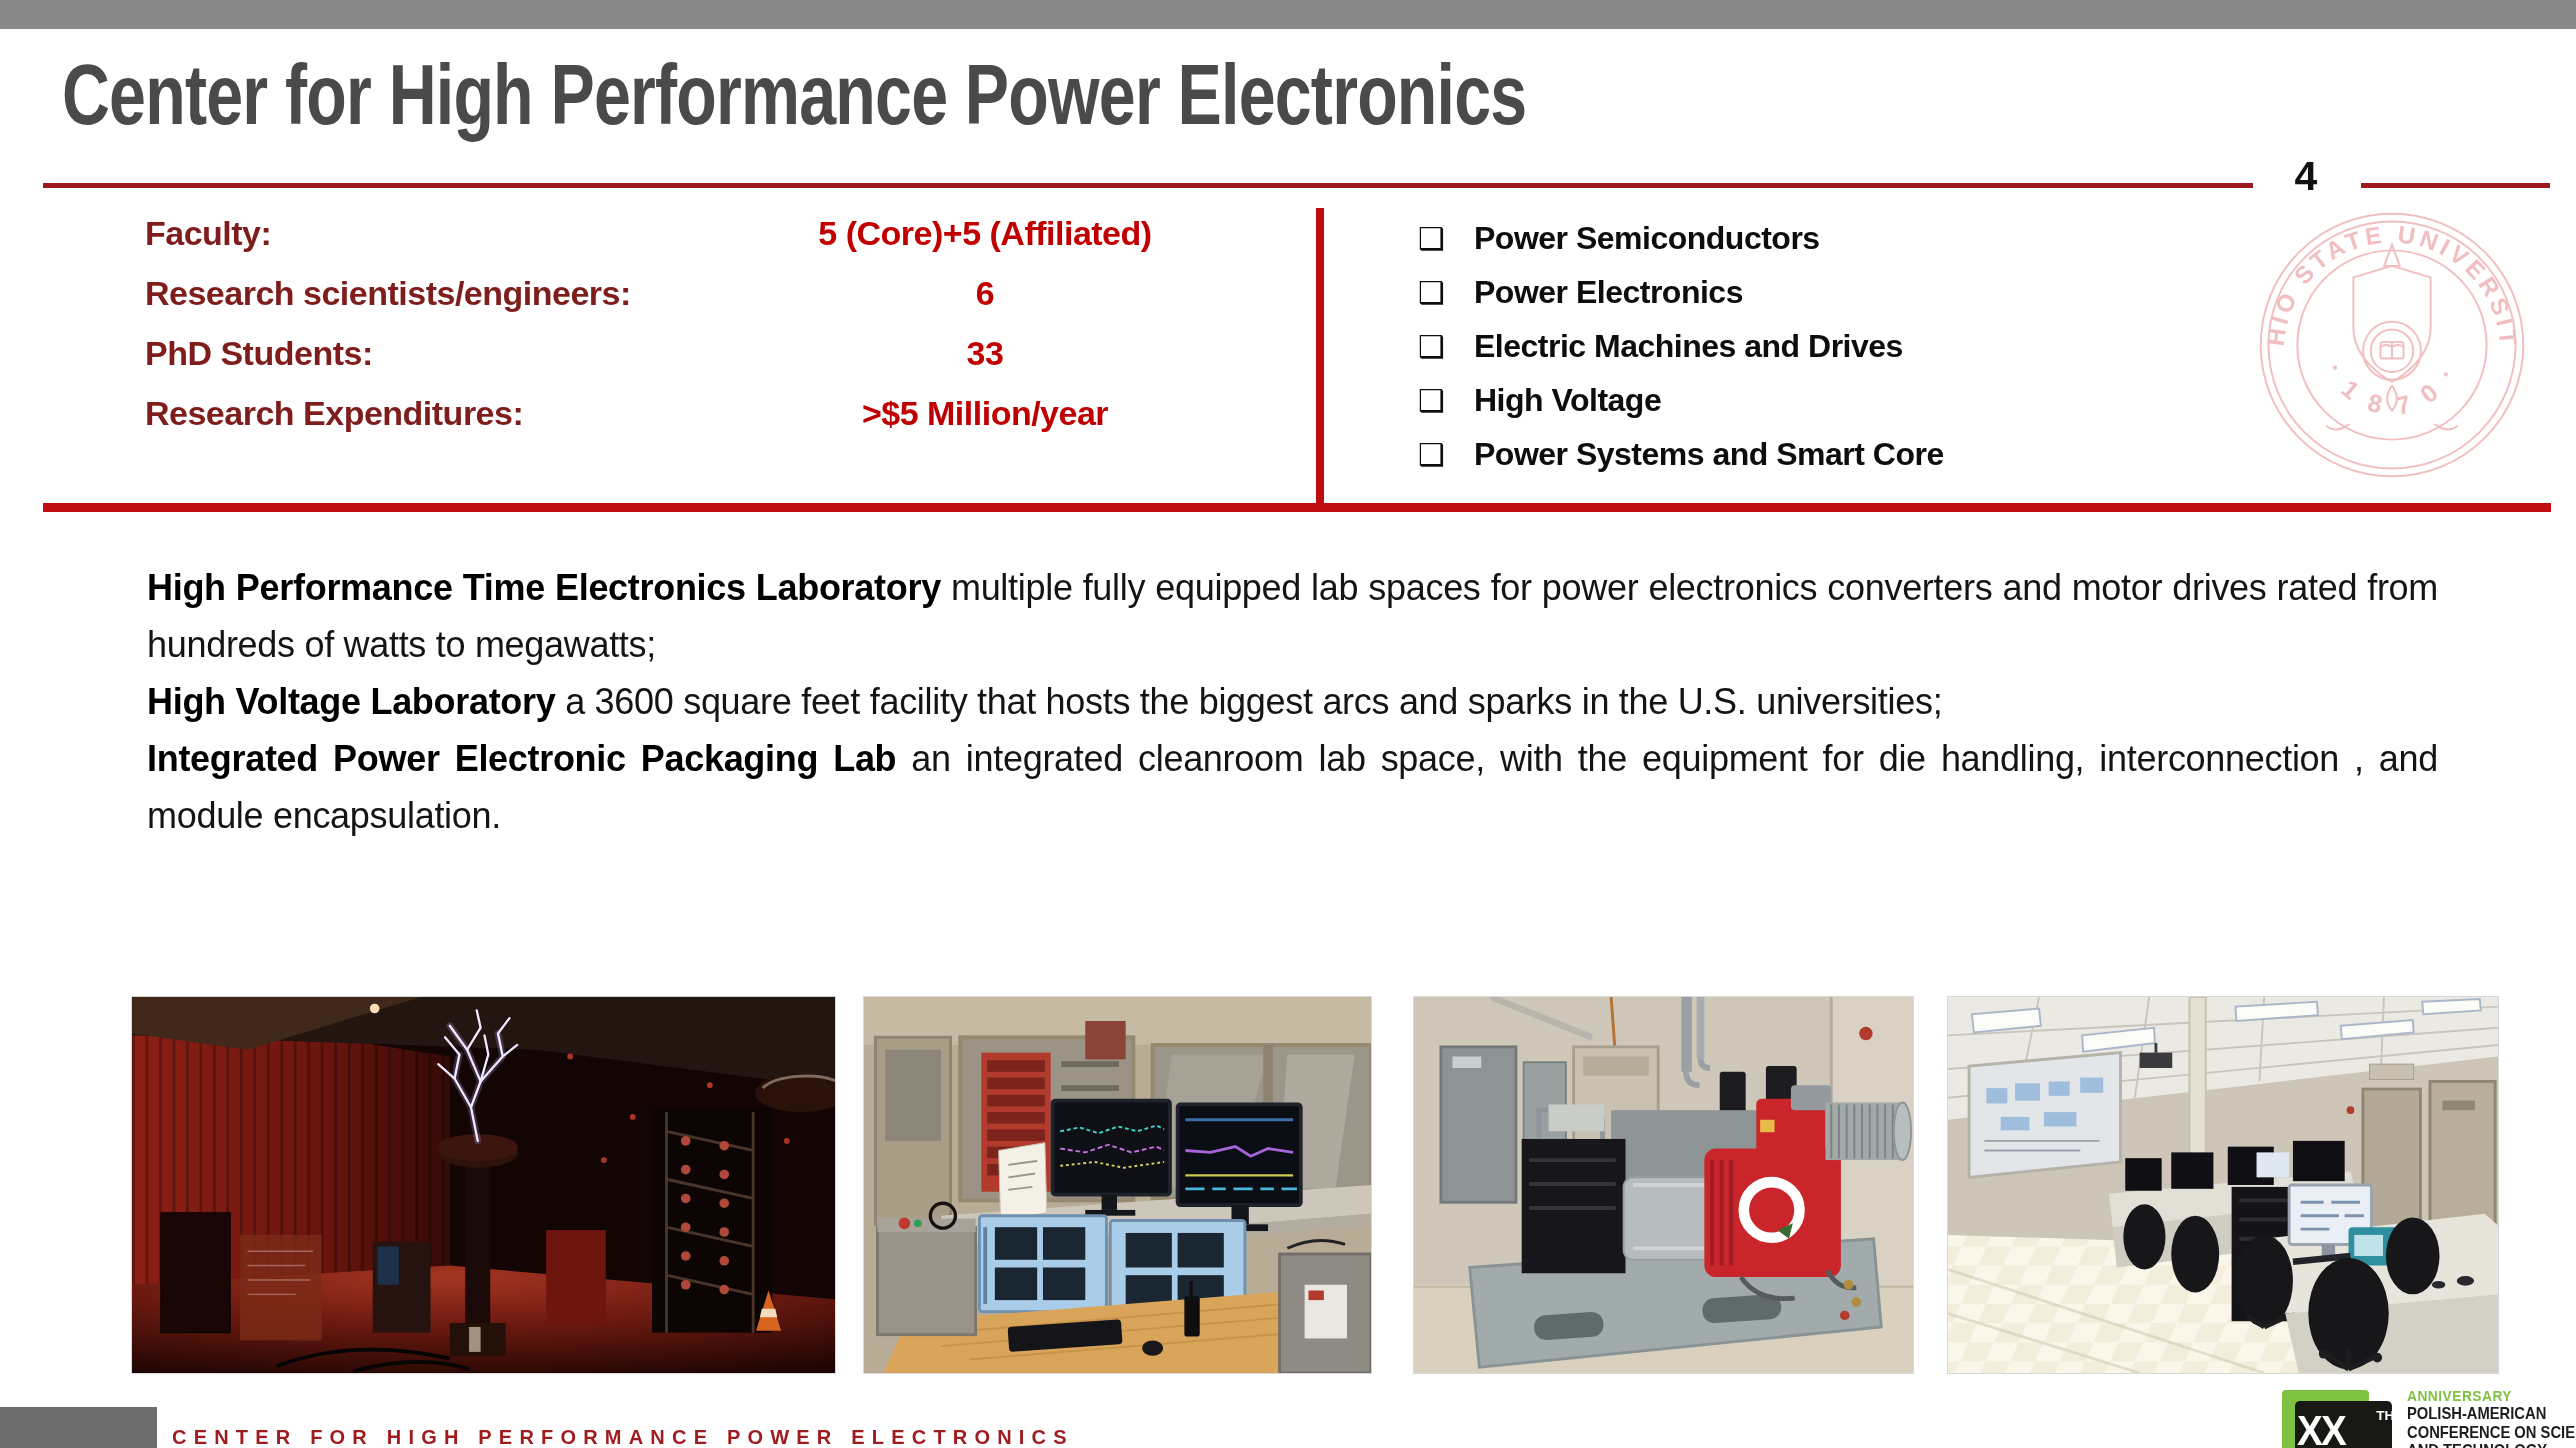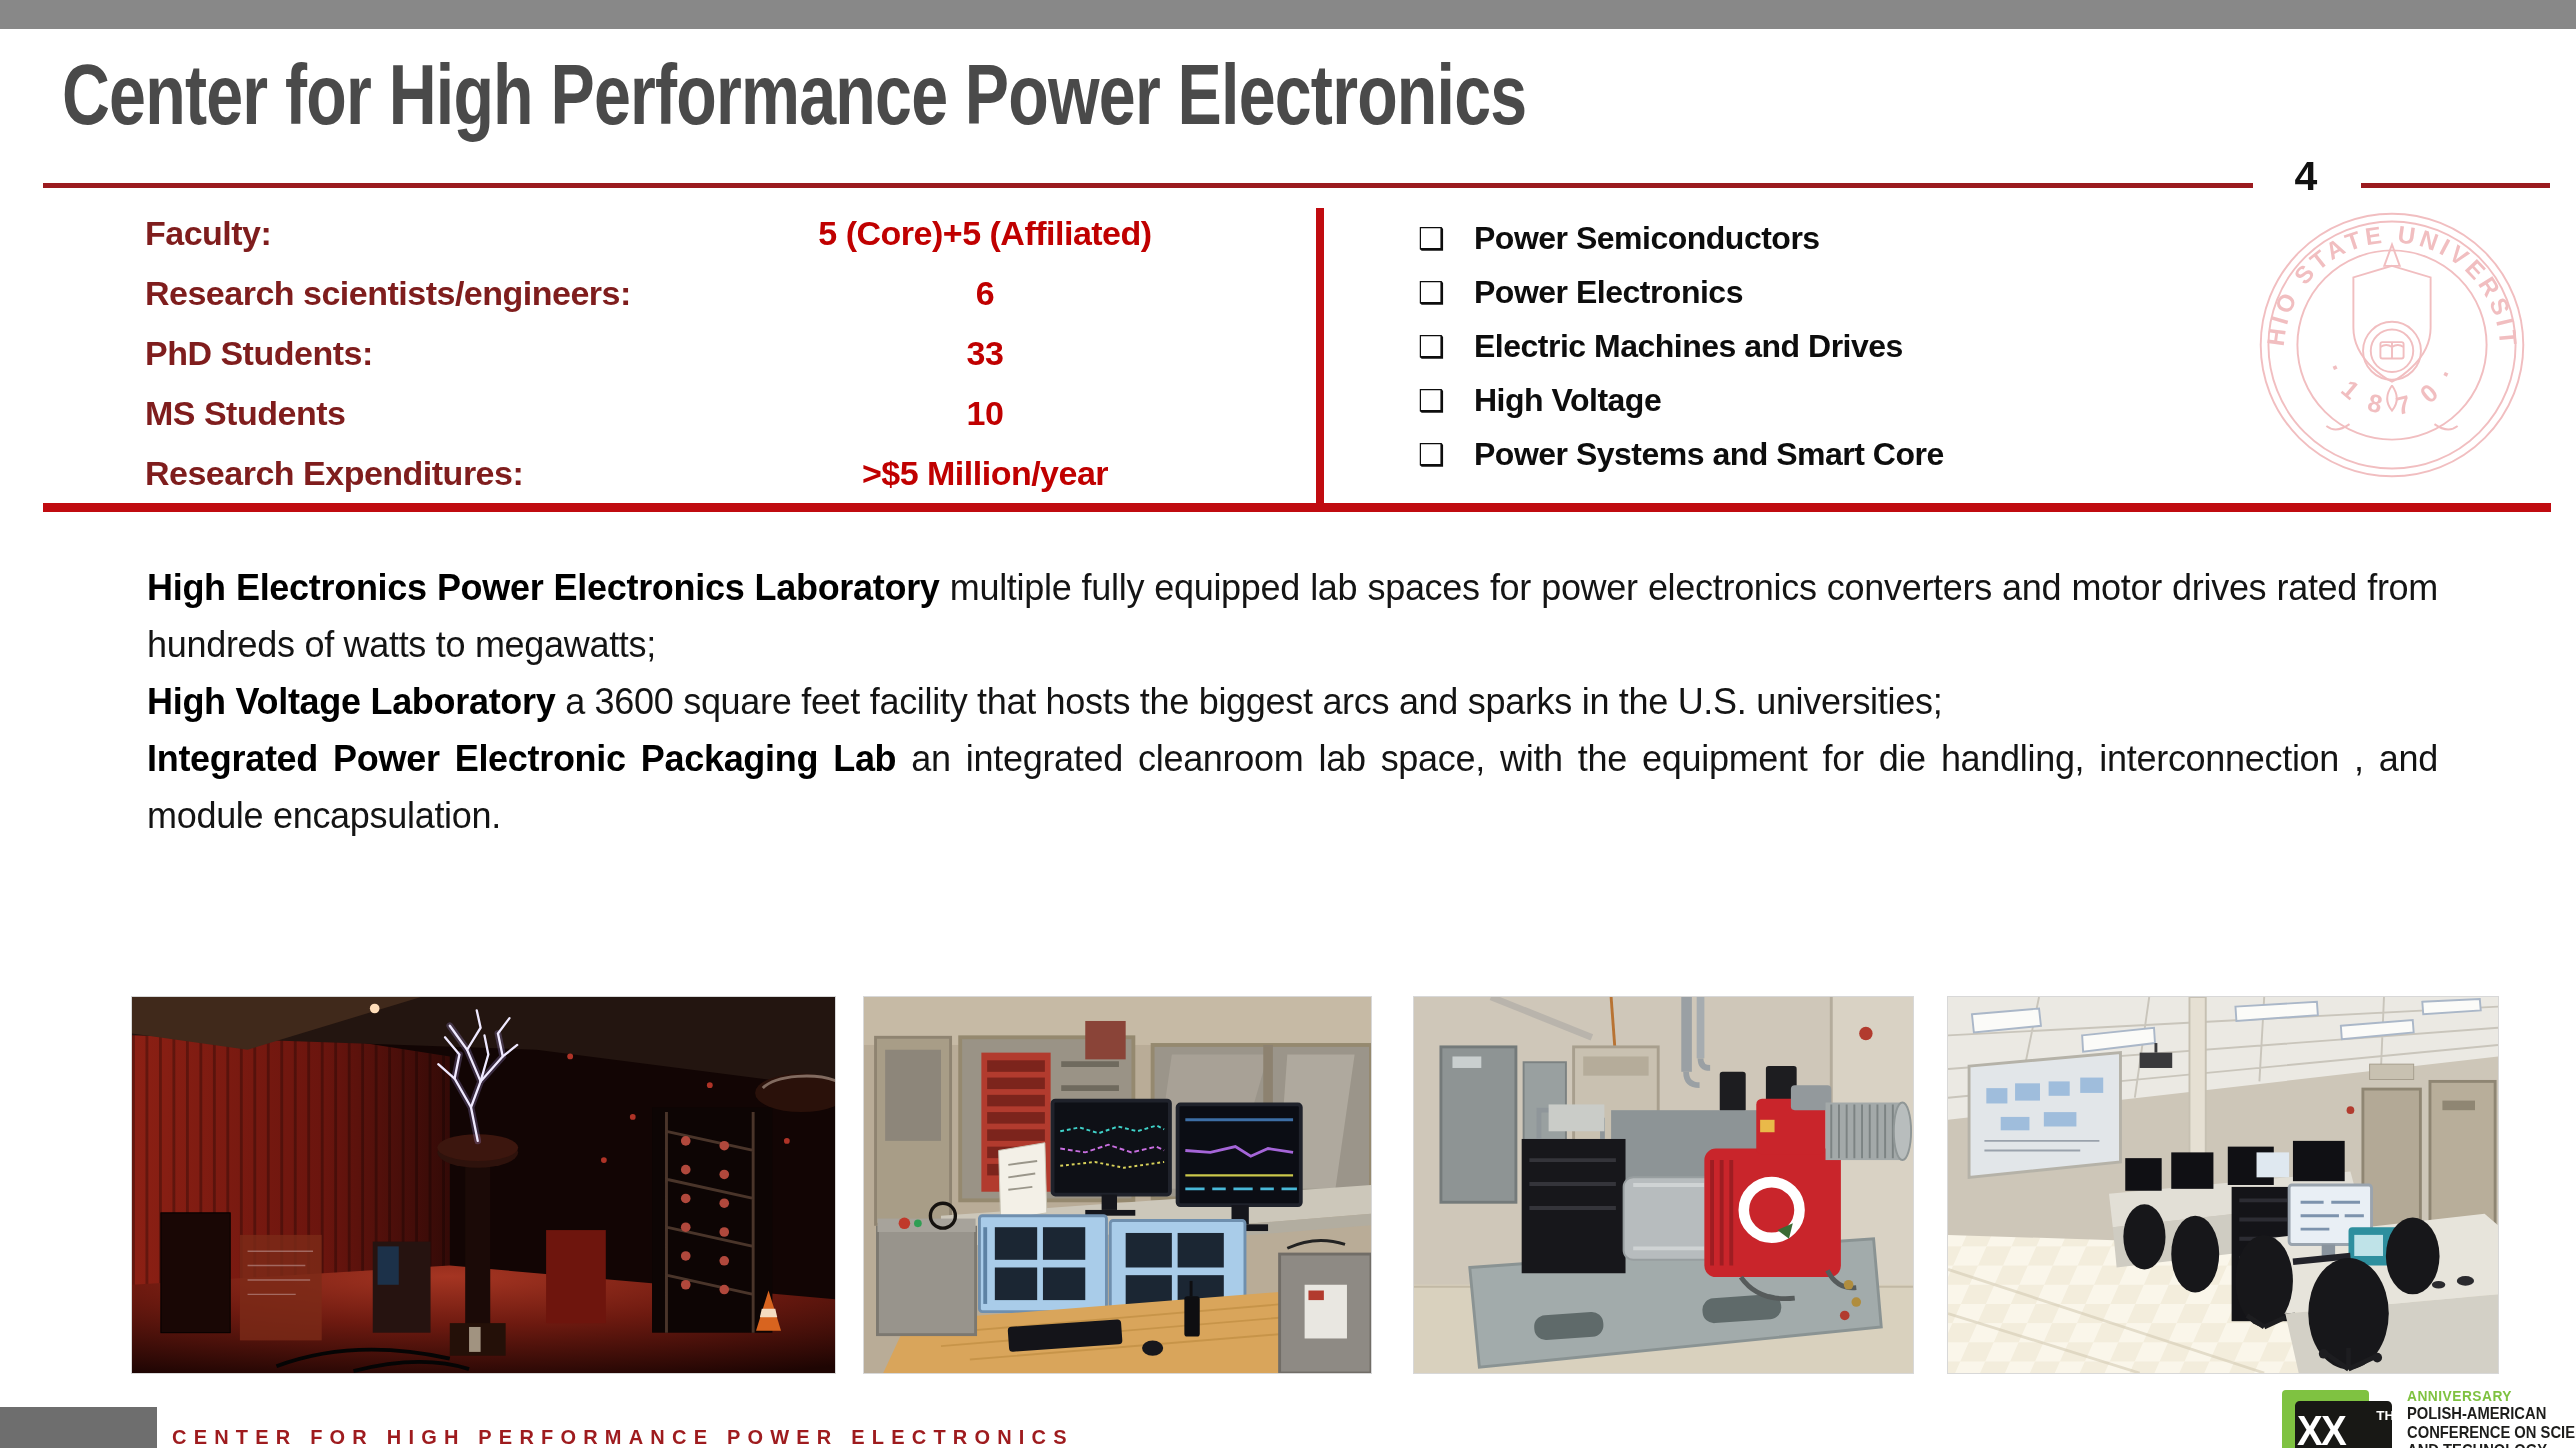--- a/index.html
+++ b/index.html
@@ -104,24 +104,20 @@
     </div>
     <div class="stat-row">
       <div class="stat-label">Research scientists/engineers:</div>
       <div class="stat-value">6</div>
     </div>
     <div class="stat-row">
       <div class="stat-label">PhD Students:</div>
       <div class="stat-value">33</div>
     </div>
     <div class="stat-row">
-      <div class="stat-label">MS Students</div>
-      <div class="stat-value">10</div>
-    </div>
-    <div class="stat-row">
       <div class="stat-label">Research Expenditures:</div>
       <div class="stat-value">&gt;$5 Million/year</div>
     </div>
   </div>
 
   <div class="vdivider"></div>
 
   <div class="checklist">
     <div class="check-row">
       <span class="check-glyph">❑</span>
@@ -141,21 +137,21 @@
     </div>
     <div class="check-row">
       <span class="check-glyph">❑</span>
       <span class="check-label">Power Systems and Smart Core</span>
     </div>
   </div>
 
   <div class="rule-thick"></div>
 
   <div class="bodytext">
-    <p><b>High Electronics Power Electronics Laboratory</b><span> multiple fully equipped lab spaces for power electronics converters and motor drives rated from hundreds of watts to megawatts;</span></p>
+    <p><b>High Performance Time Electronics Laboratory</b><span> multiple fully equipped lab spaces for power electronics converters and motor drives rated from hundreds of watts to megawatts;</span></p>
     <p><b>High Voltage Laboratory</b><span> a 3600 square feet facility that hosts the biggest arcs and sparks in the U.S. universities;</span></p>
     <p><b>Integrated Power Electronic Packaging Lab</b><span> an integrated cleanroom lab space, with the equipment for die handling, interconnection , and module encapsulation.</span></p>
   </div>
 
   <div class="photo ph1">
     <svg viewBox="0 0 730 392" preserveAspectRatio="none">
       <defs>
         <linearGradient id="p1wall" x1="0" y1="0" x2="1" y2="0">
           <stop offset="0" stop-color="#8c2014"></stop>
             <stop offset=".6" stop-color="#6b150e"></stop>

